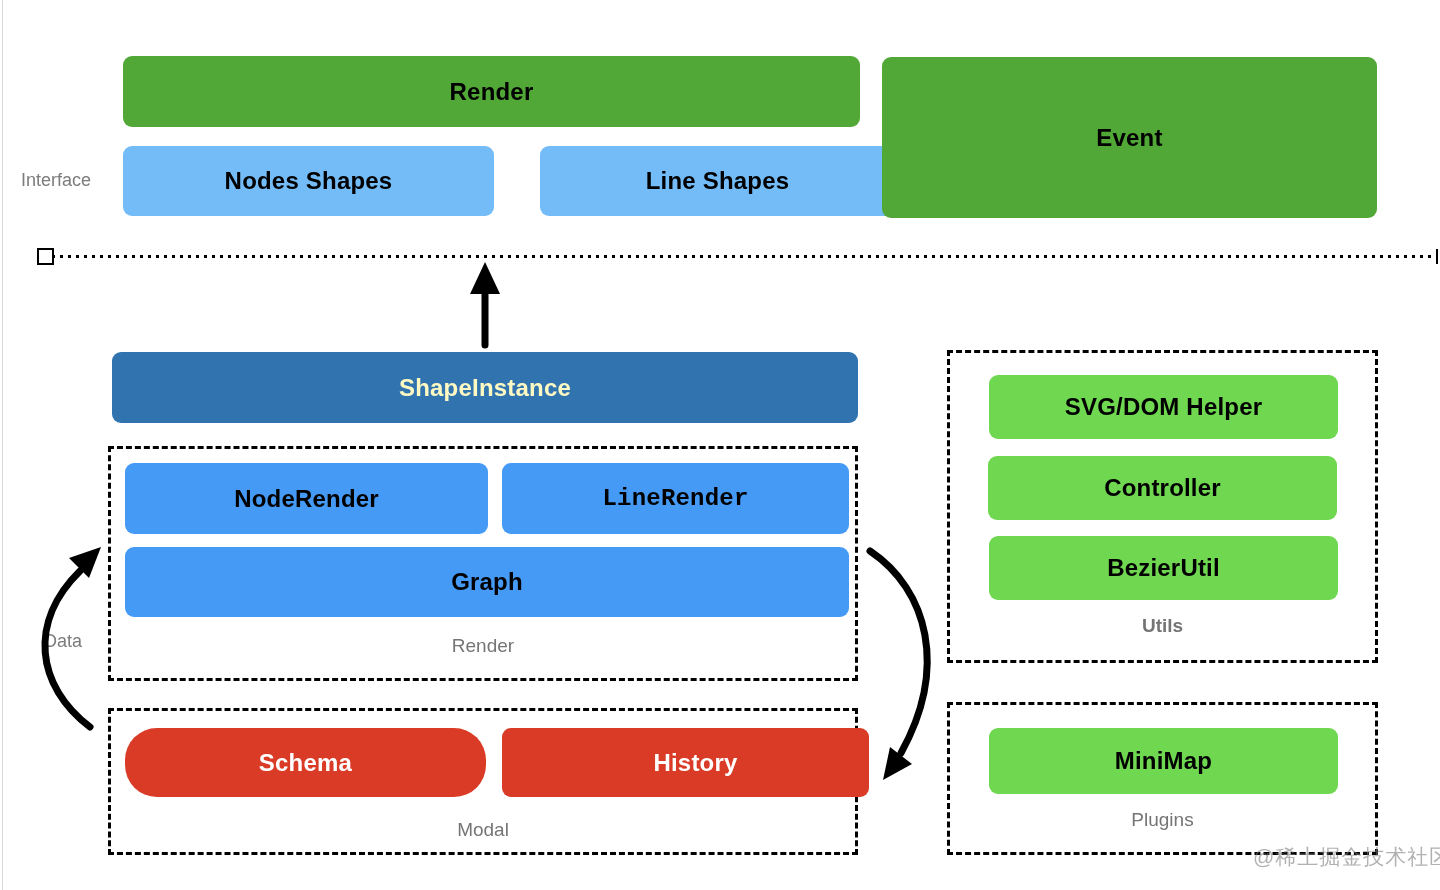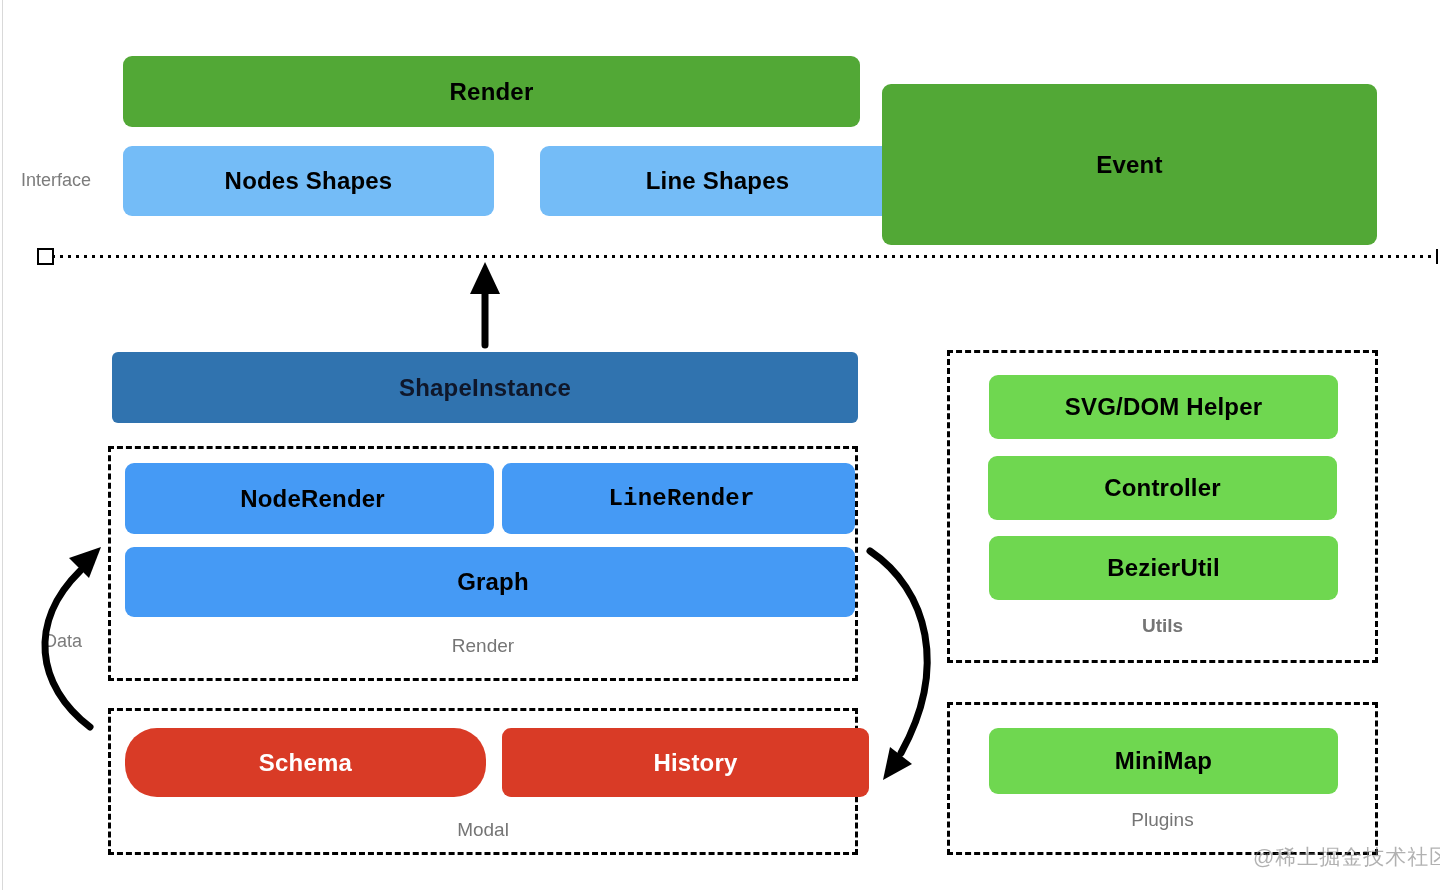--- a/index.html
+++ b/index.html
@@ -8,22 +8,22 @@
     font-family:"Liberation Sans", sans-serif;
   }
   .edge-line{position:absolute;left:2px;top:0;width:1px;height:890px;background:#d9d9d9;}
   .box{
     position:absolute;border-radius:9px;display:flex;align-items:center;justify-content:center;
     font-weight:bold;font-size:24px;color:#000;letter-spacing:.2px;
   }
   .green{background:#52A836;}
   .lightgreen{background:#6FD750;}
   .lightblue{background:#74BCF7;}
-  .blue{background:#459AF5;padding-left:6px;}
-  .darkblue{background:#3073AF;color:#0f172a;border-radius:6px;}
+  .blue{background:#459AF5;}
+  .darkblue{background:#3073AF;color:#fef9c3;}
   .red{background:#D93B26;color:#fff;}
   .side-label{position:absolute;font-size:18px;color:#7c7c7c;}
   .group{
     position:absolute;border:3px dashed #000;background:transparent;
   }
   .group-label{
     position:absolute;left:0;right:0;text-align:center;font-size:19px;color:#757575;
   }
   .divider-line{
     position:absolute;left:52px;top:255px;width:1383px;height:3px;
@@ -49,21 +49,21 @@
   <div class="edge-line"></div>
 
   <span class="side-label" style="left:21px;top:170px;">Interface</span>
 
   <div class="box green" style="left:123px;top:56px;width:737px;height:71px;">Render</div>
 
   <div class="box lightblue" style="left:123px;top:146px;width:371px;height:70px;">Nodes Shapes</div>
 
   <div class="box lightblue" style="left:540px;top:146px;width:355px;height:70px;">Line Shapes</div>
 
-  <div class="box green" style="left:882px;top:57px;width:495px;height:161px;margin-top:27px;">Event</div>
+  <div class="box green" style="left:882px;top:57px;width:495px;height:161px;">Event</div>
 
   <span class="divider-square"></span>
   <span class="divider-line"></span>
   <span class="divider-tick"></span>
 
   <div class="box darkblue" style="left:112px;top:352px;width:746px;height:71px;">ShapeInstance</div>
 
   <div class="group" style="left:108px;top:446px;width:744px;height:229px;">
     <div class="box blue" style="left:14px;top:14px;width:363px;height:71px;">NodeRender</div>
     <div class="box blue" style="left:391px;top:14px;width:347px;height:71px;font-family:Liberation Mono, monospace;">LineRender</div>

